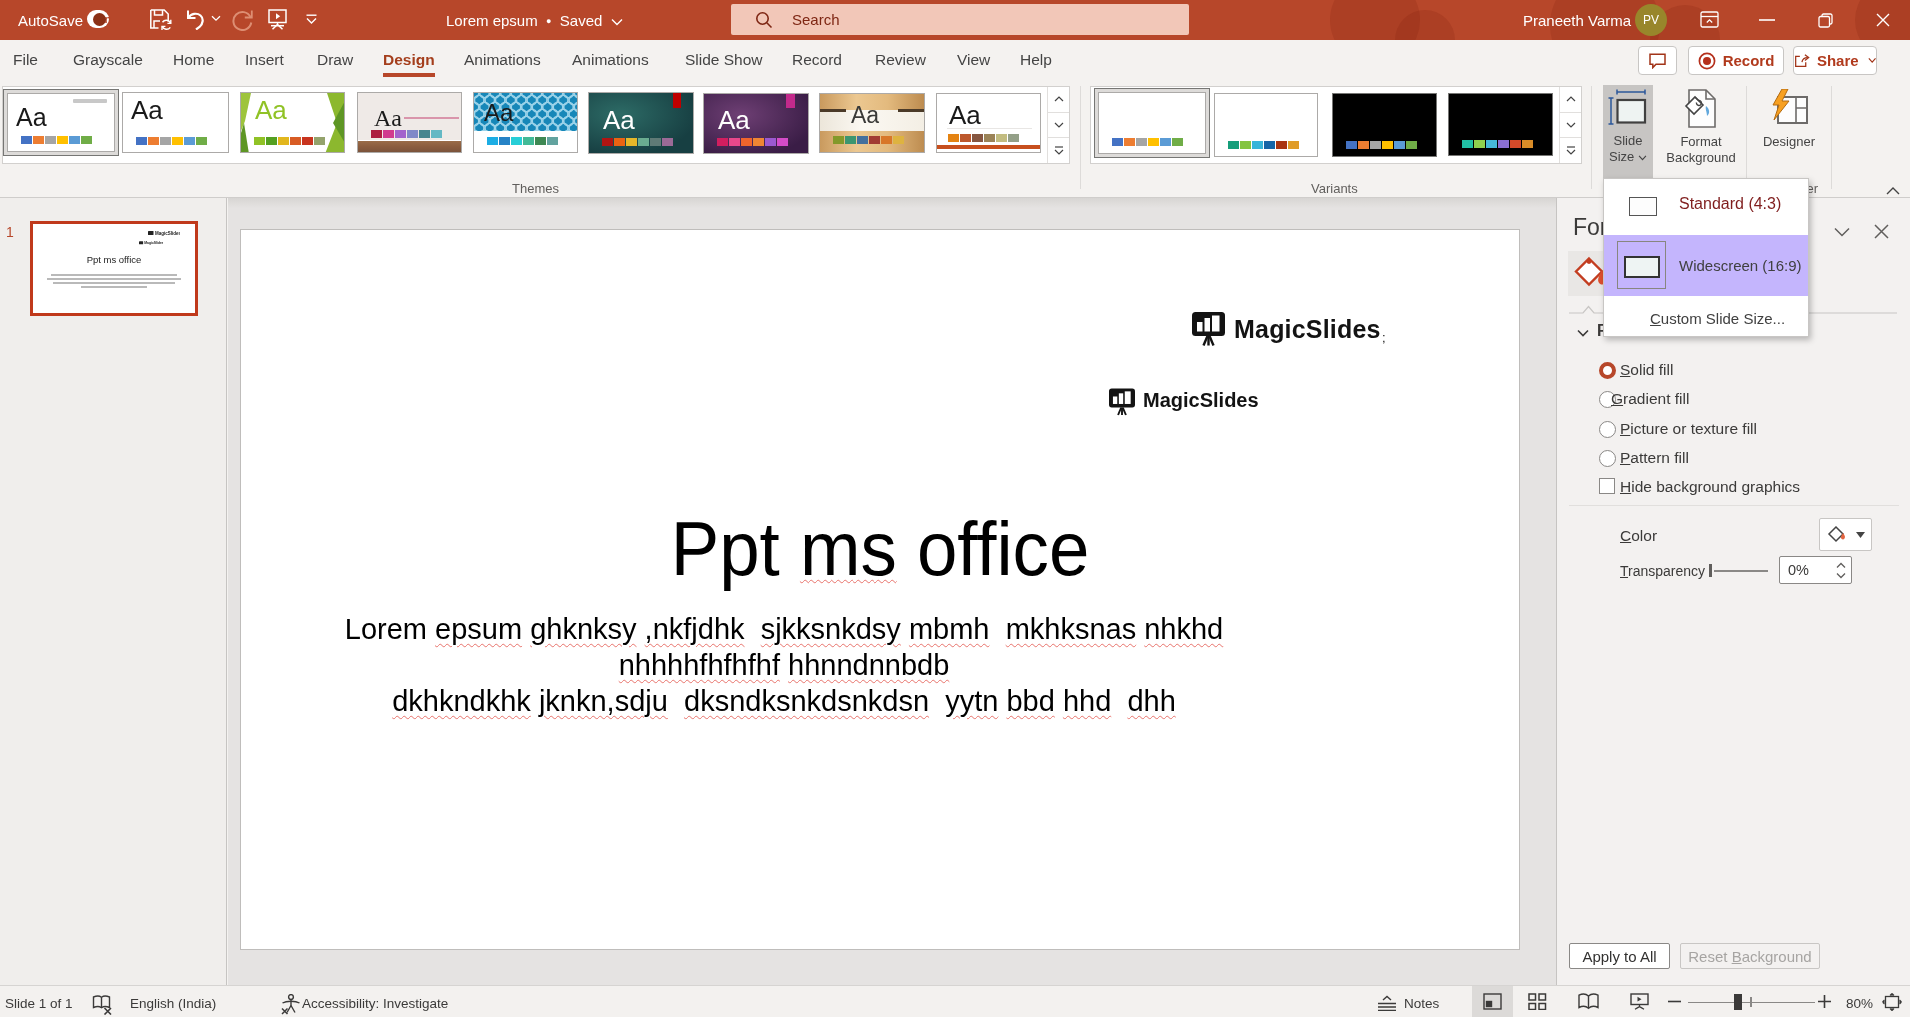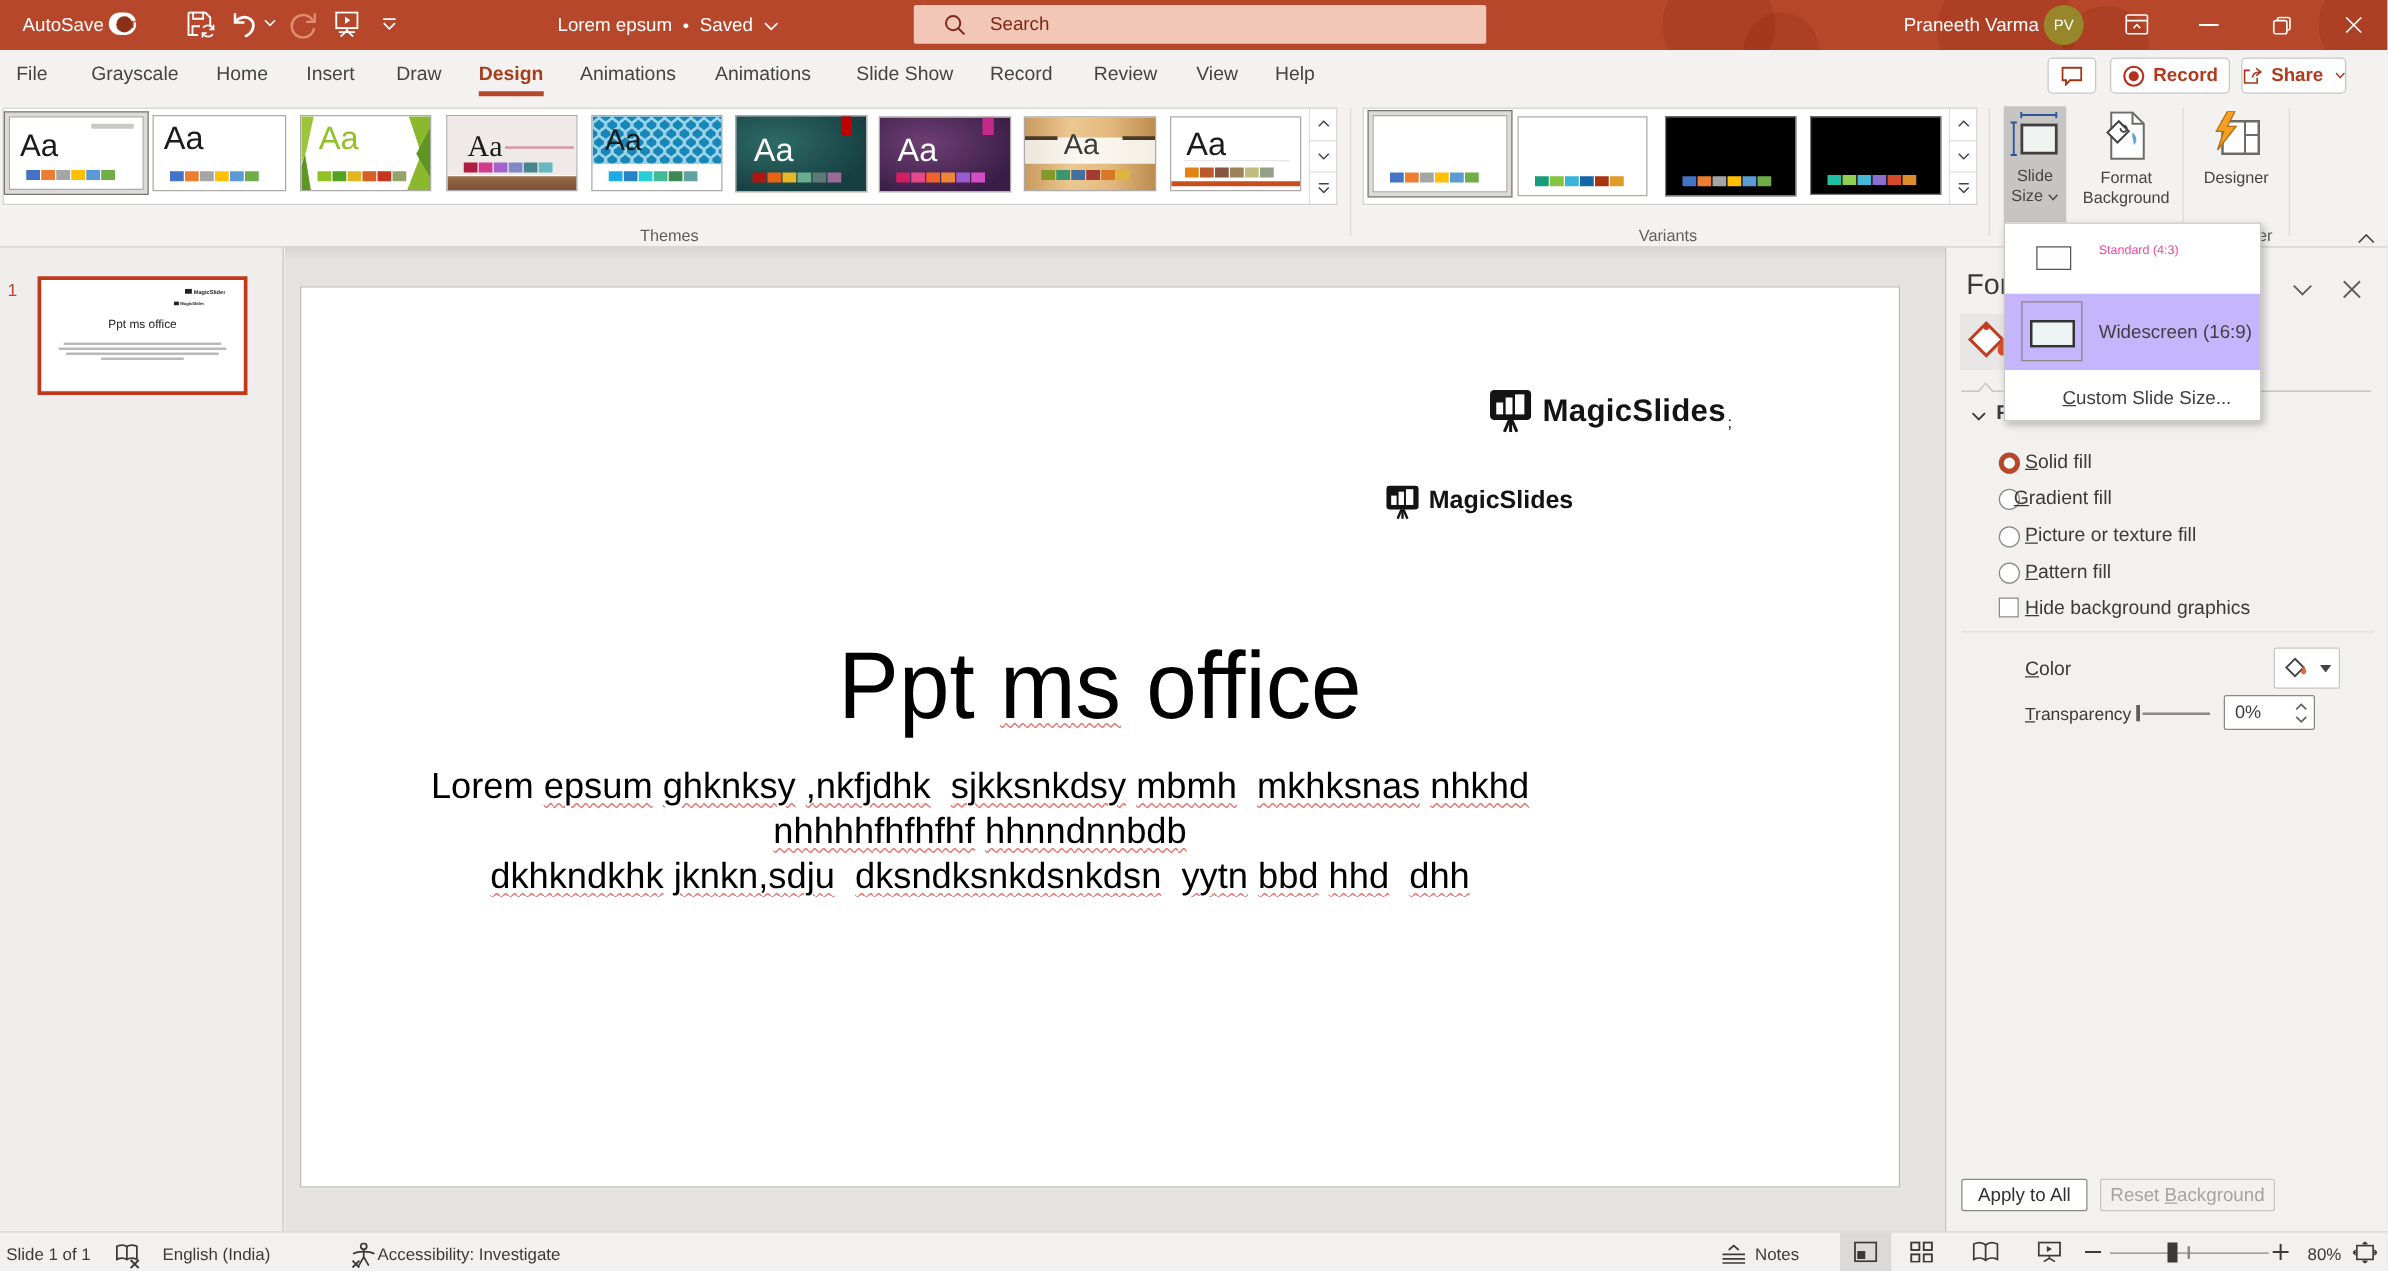--- a/index.html
+++ b/index.html
@@ -665,20 +665,20 @@
     <rect x="3.5" y="3.5" width="13" height="11"></rect>
     <path d="M10 0.5 12 2.5 M10 0.5 8 2.5 M10 0.5 V3.5" stroke-width="1.1"></path>
     <path d="M19.5 9 17.5 7 M19.5 9 17.5 11 M19.5 9 H16.5" stroke-width="1.1"></path>
     <path d="M10 17.5 8 15.5 M10 17.5 12 15.5 M10 17.5 V14.5" stroke-width="1.1"></path>
     <path d="M0.5 9 2.5 7 M0.5 9 2.5 11 M0.5 9 H3.5" stroke-width="1.1"></path>
   </svg>
 </div>
 
 <div id="dropdown">
   <div style="position:absolute; left:25px; top:18px; width:28px; height:19px; background:#fdfdfd; border:1.5px solid #555;"></div>
-  <div style="position:absolute; left:75px; top:16px; font-size:10px; color:#ec4899;">Standard (4:3)</div>
+  <div style="position:absolute; left:75px; top:16px; font-size:16px; color:#7f1d1d;">Standard (4:3)</div>
   <div style="position:absolute; left:0; top:56px; width:204px; height:61px; background:#c4b5fd;">
     <div style="position:absolute; left:13px; top:6px; width:49px; height:48px; border:1px solid #88867f;"></div>
     <div style="position:absolute; left:20px; top:21px; width:36px; height:22px; background:#eef4f3; border:2px solid #333;"></div>
     <div style="position:absolute; left:75px; top:22px; font-size:15px; color:#404040;">Widescreen (16:9)</div>
   </div>
   <div style="position:absolute; left:46px; top:131px; font-size:15px; color:#404040;"><span class="u">C</span>ustom Slide Size...</div>
 </div>
 
 </body></html>

